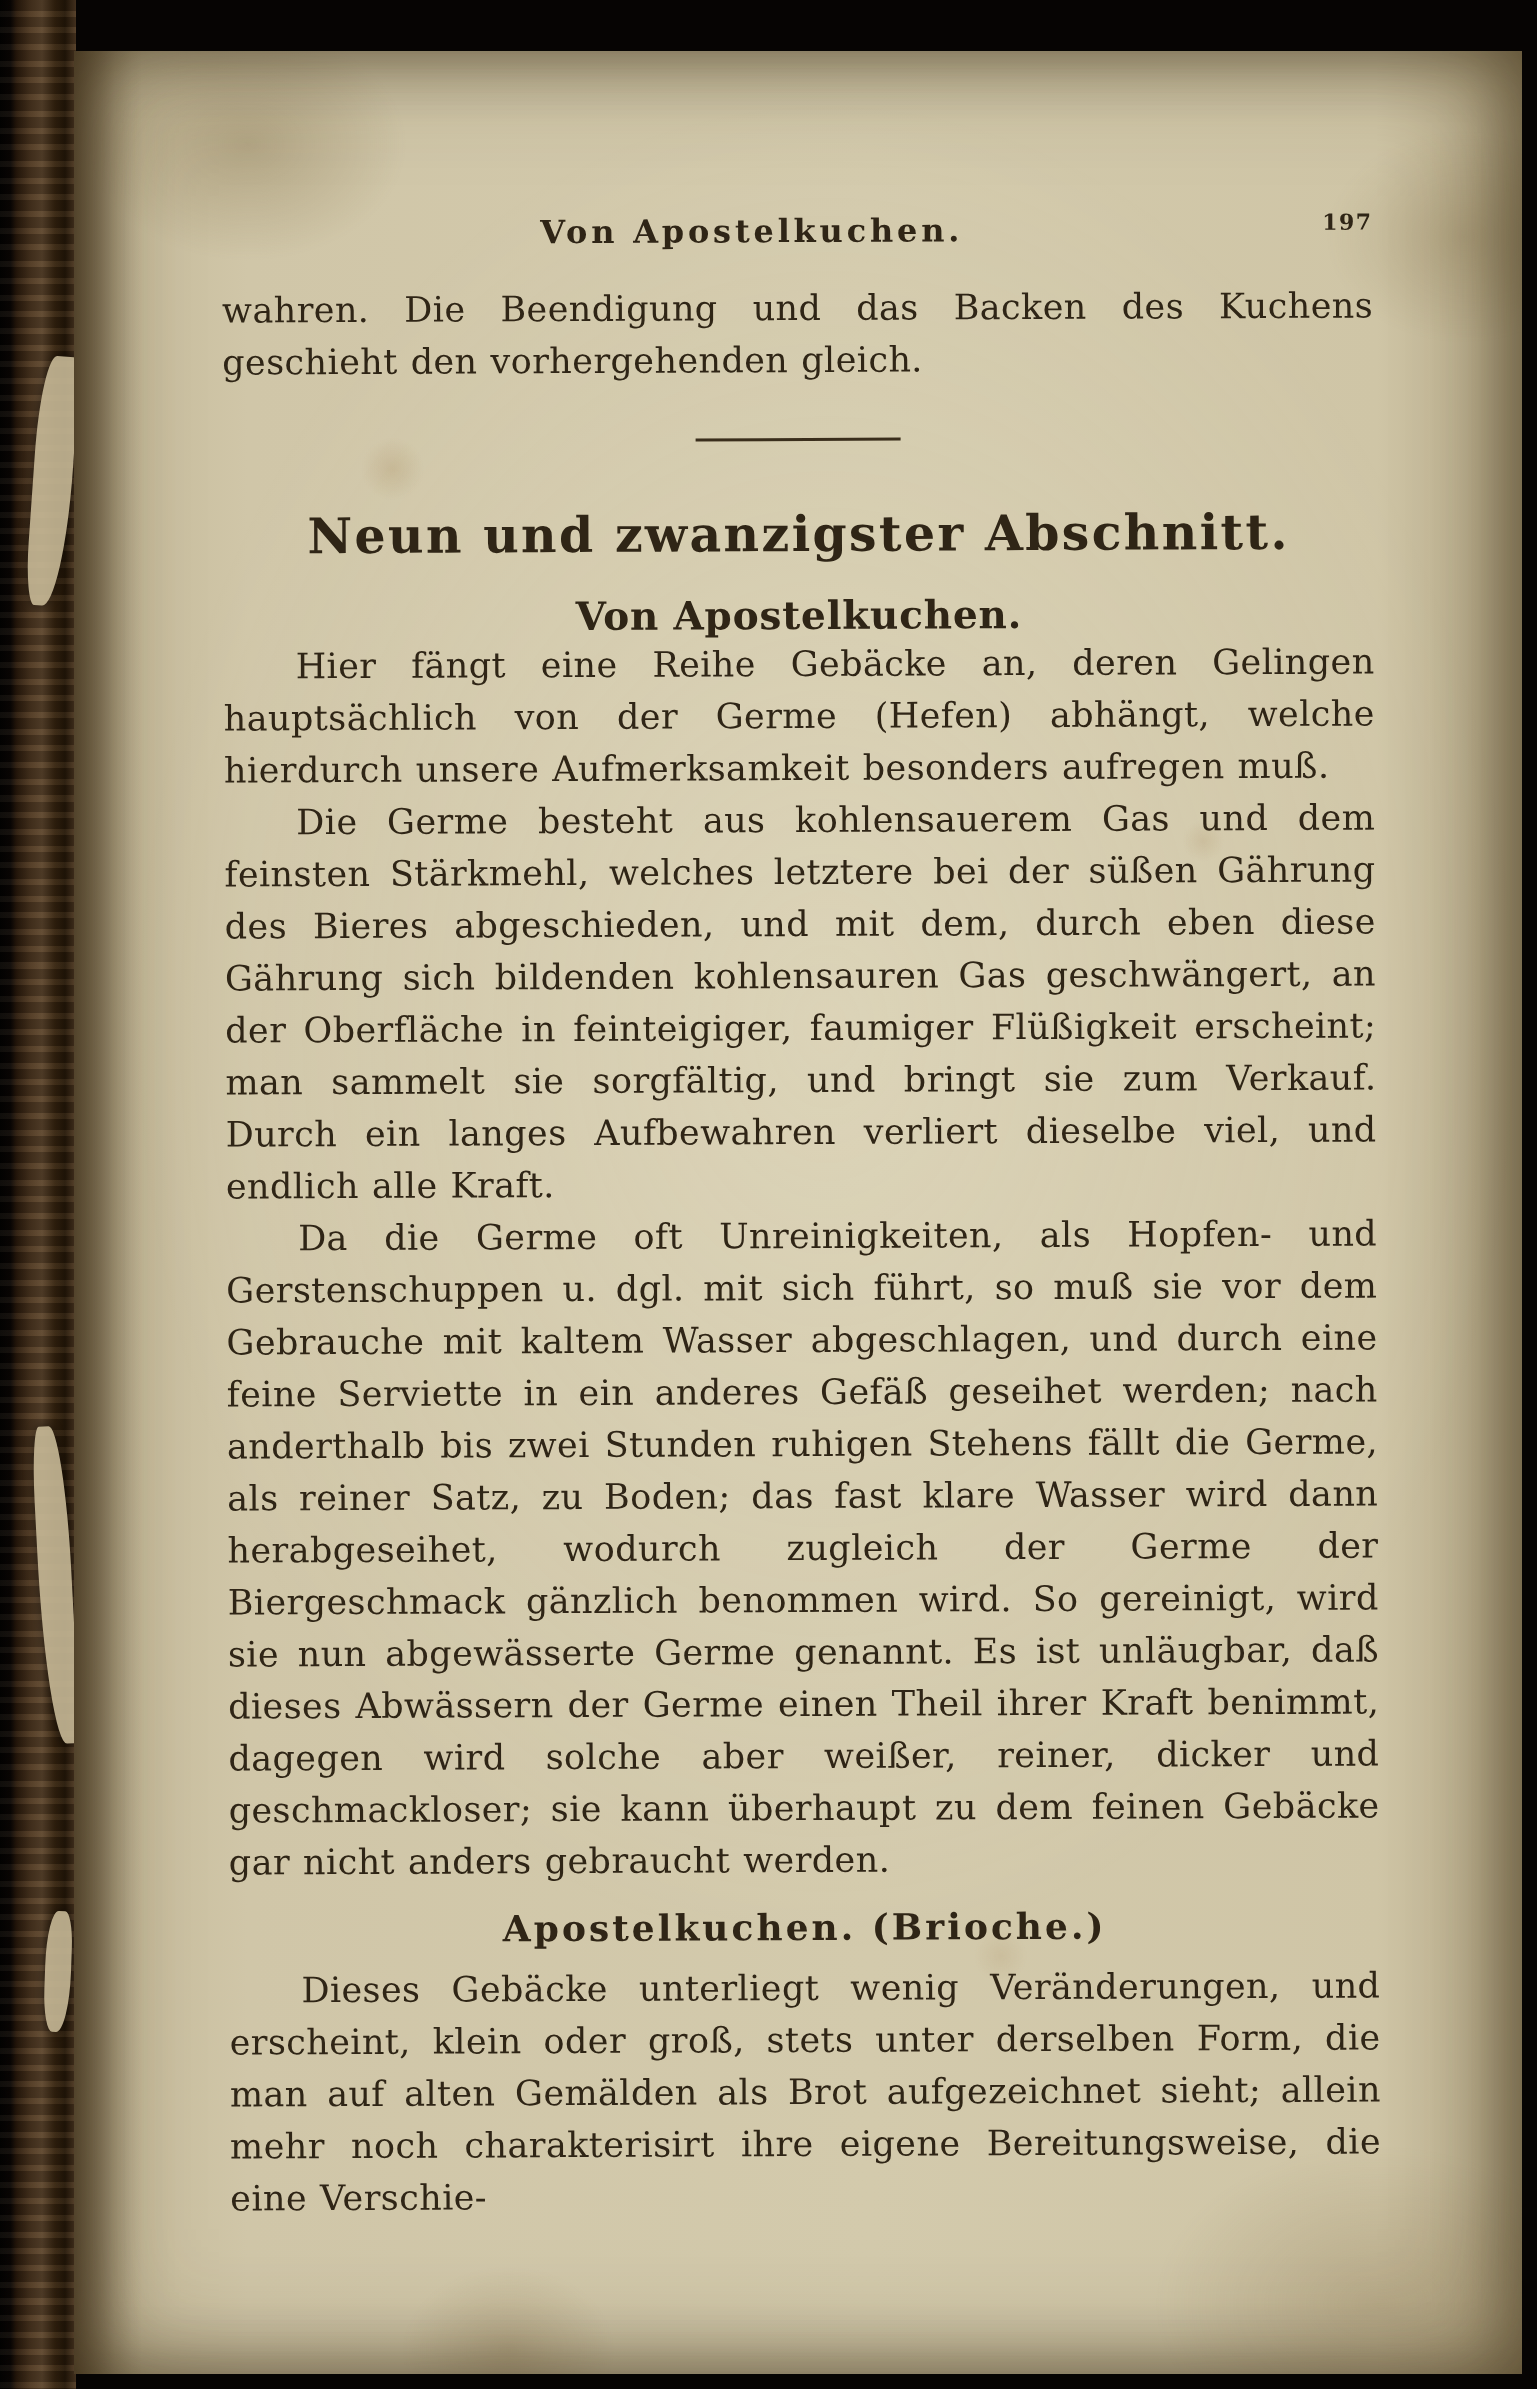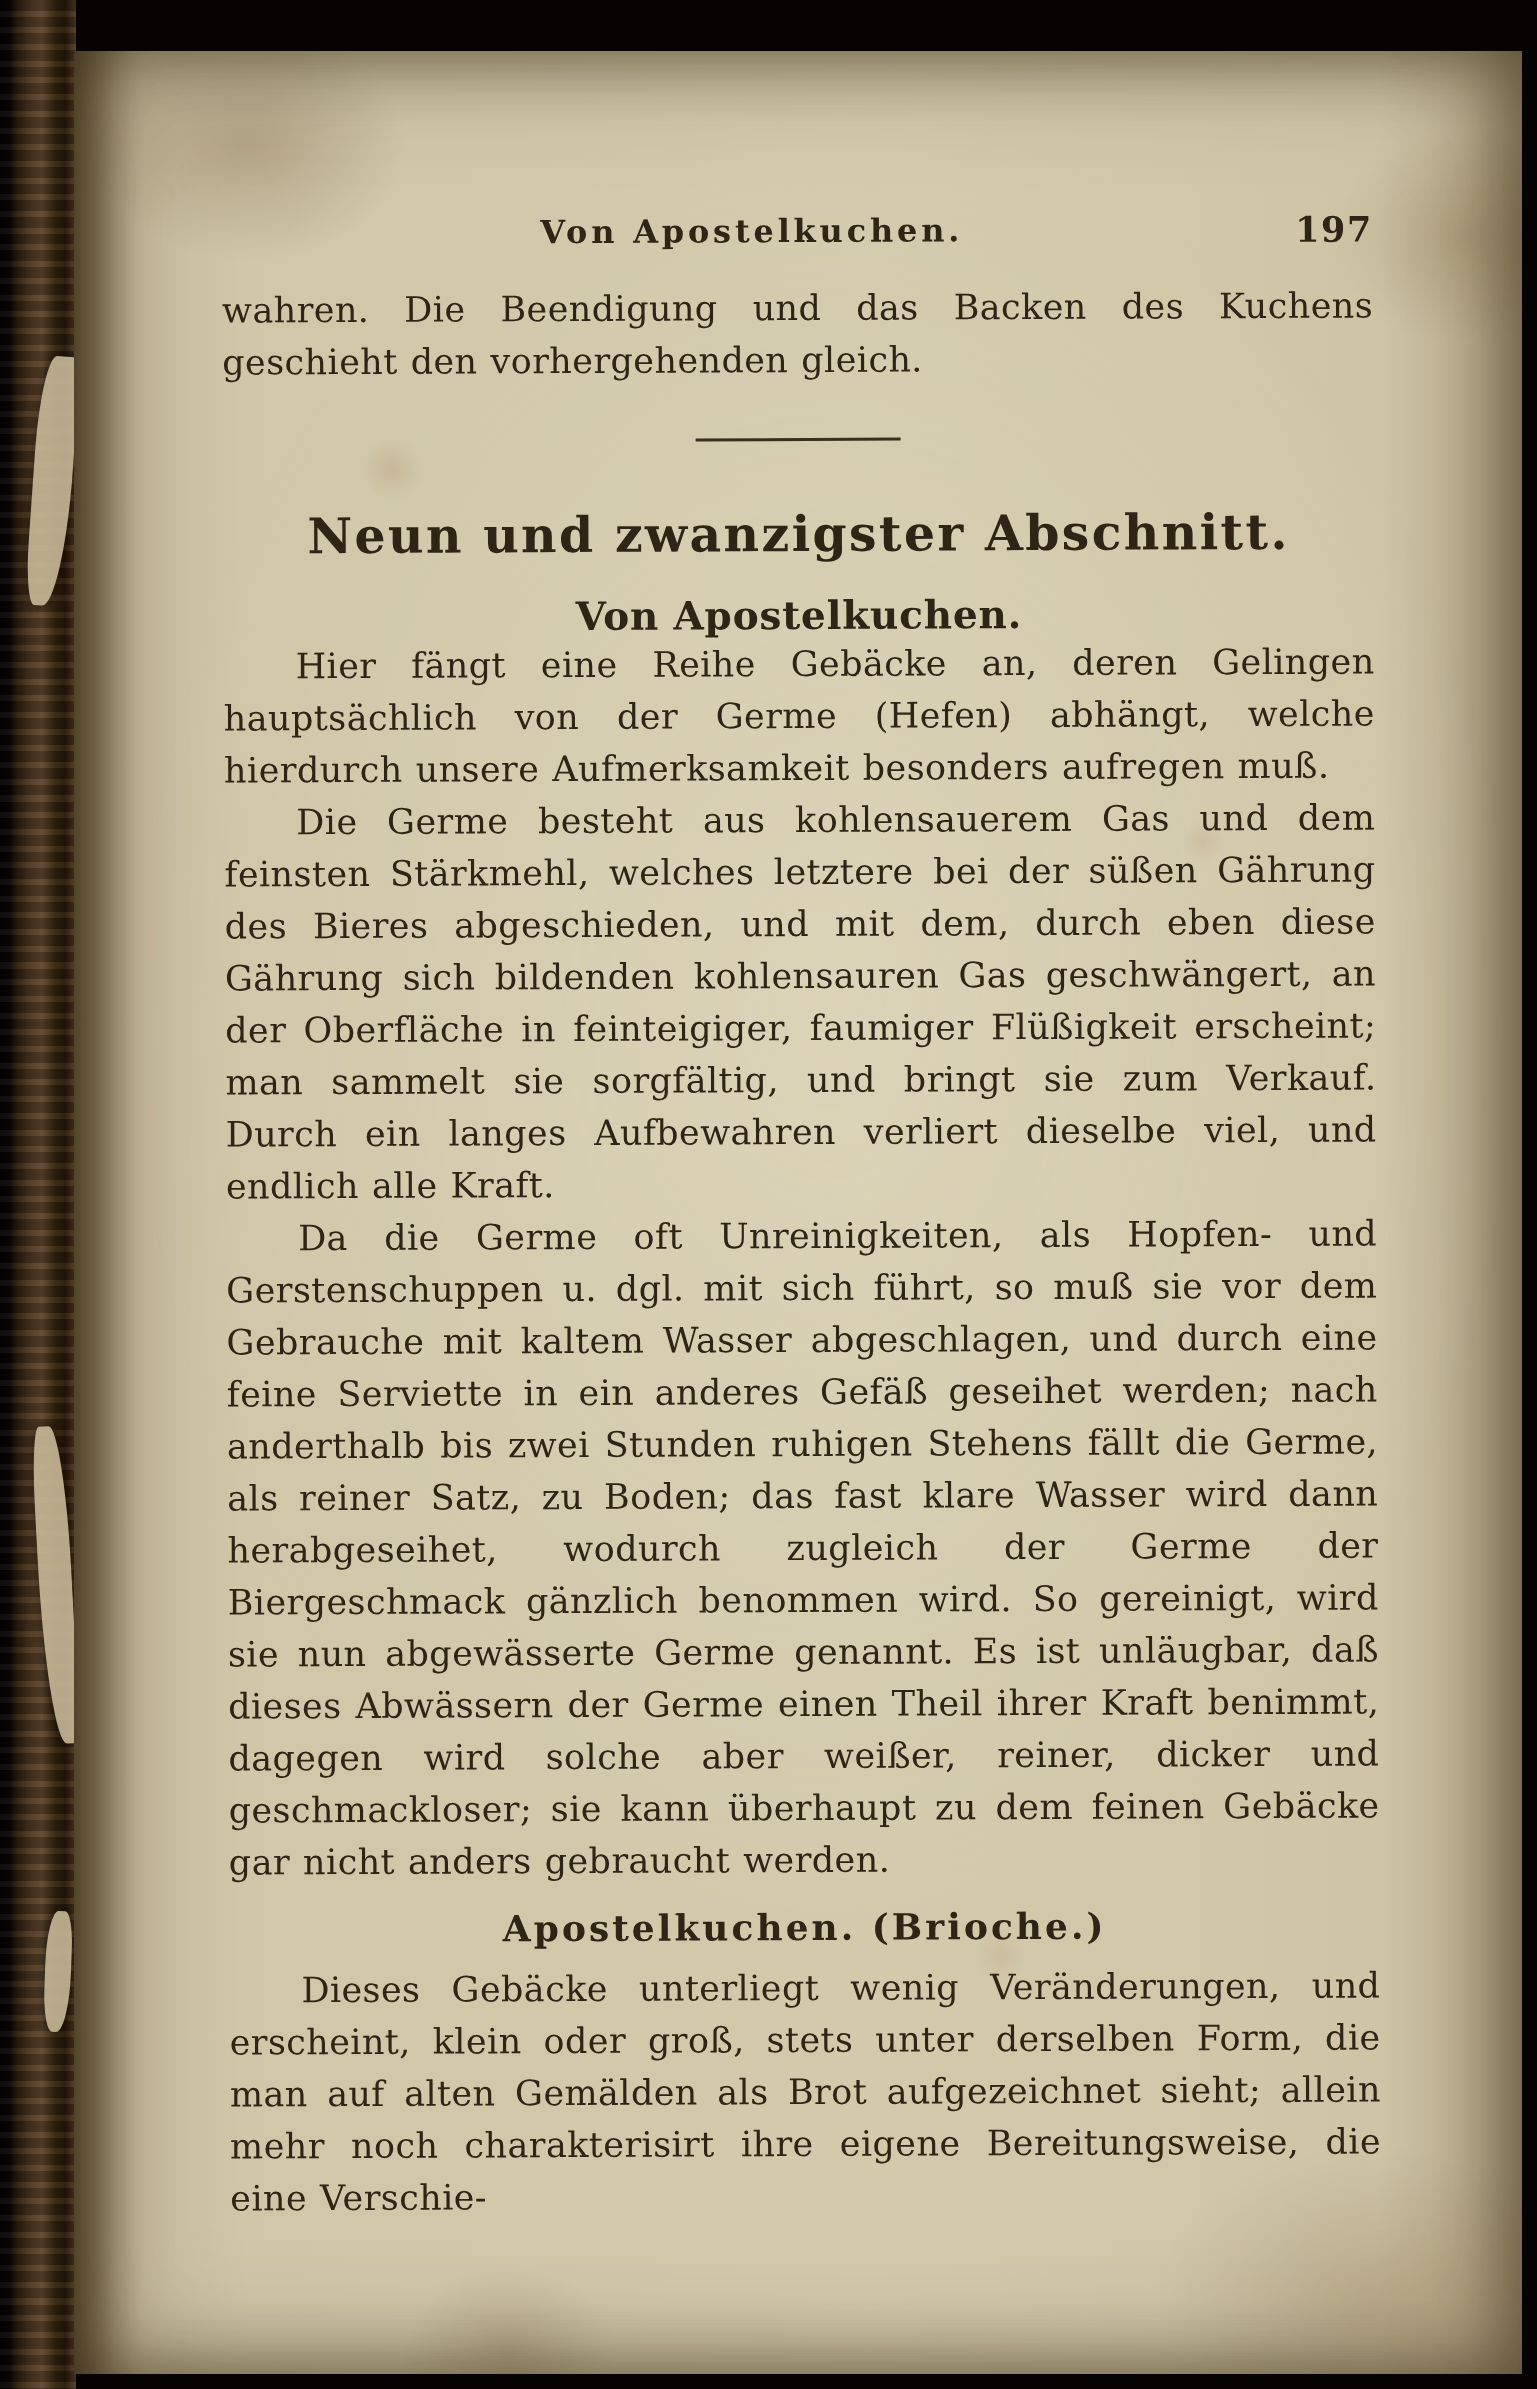--- a/index.html
+++ b/index.html
@@ -105,21 +105,21 @@
   .running-title {
     position: absolute;
     left: 0; right: 91px;
     text-align: center;
     letter-spacing: 3.8px;
     font-weight: bold;
   }
   .page-number {
     position: absolute;
     right: 0; top: -1.5px;
-    font-size: 35px;
+    font-size: 22px;
     font-weight: bold;
     letter-spacing: 1.5px;
   }
 
   p.body-text {
     margin: 0;
     font-size: 35px;
     line-height: 52px;
     text-align: justify;
     text-indent: 72px;

